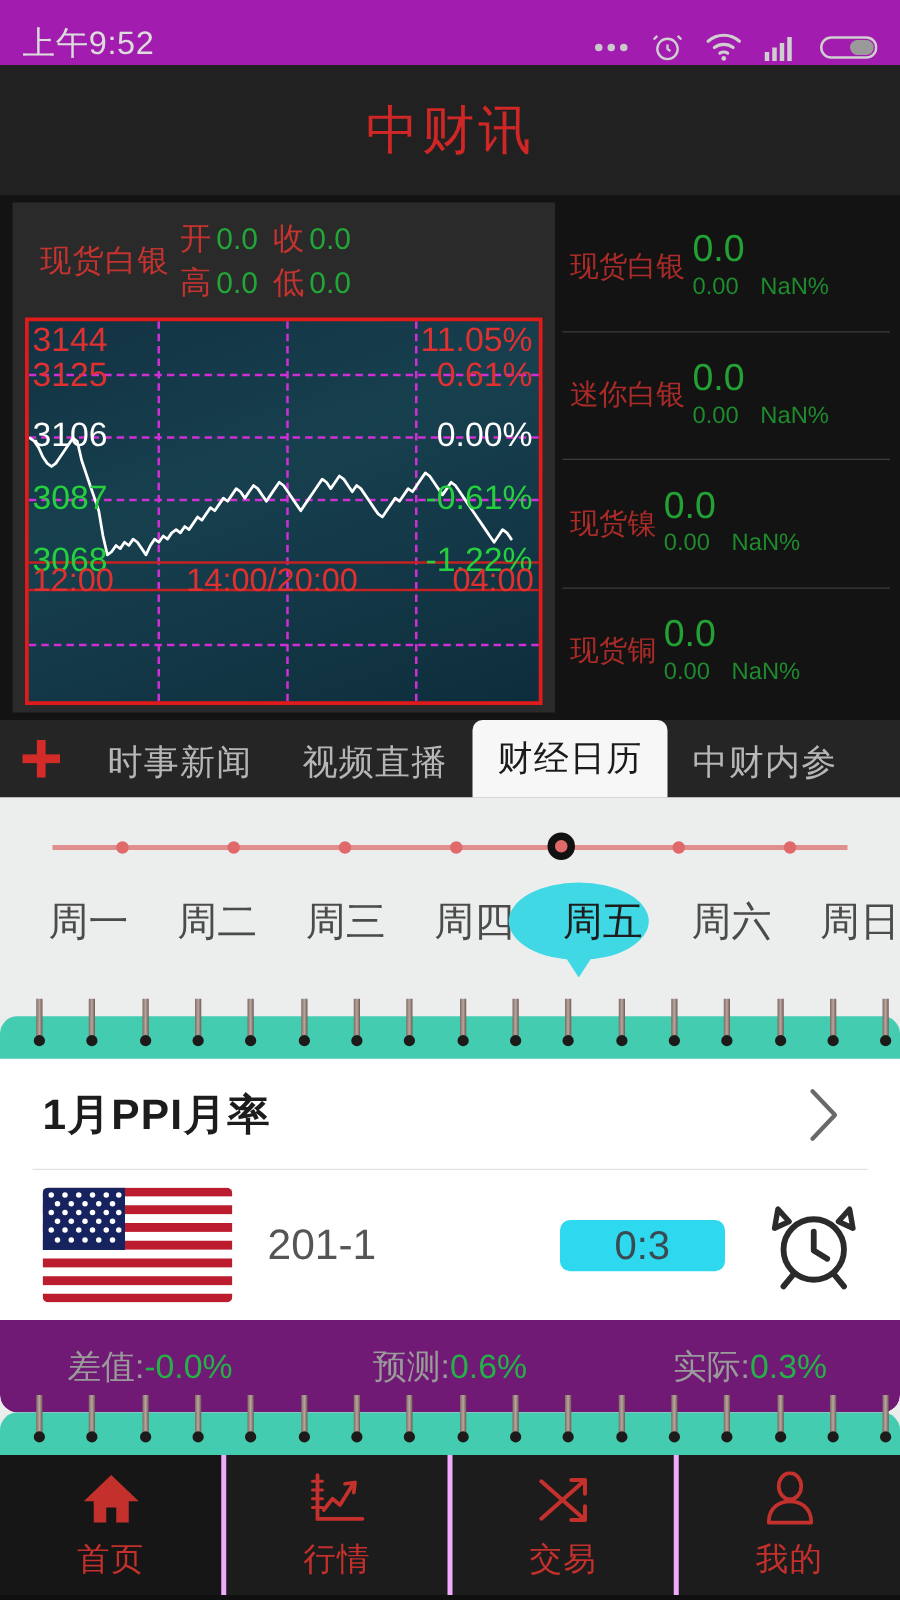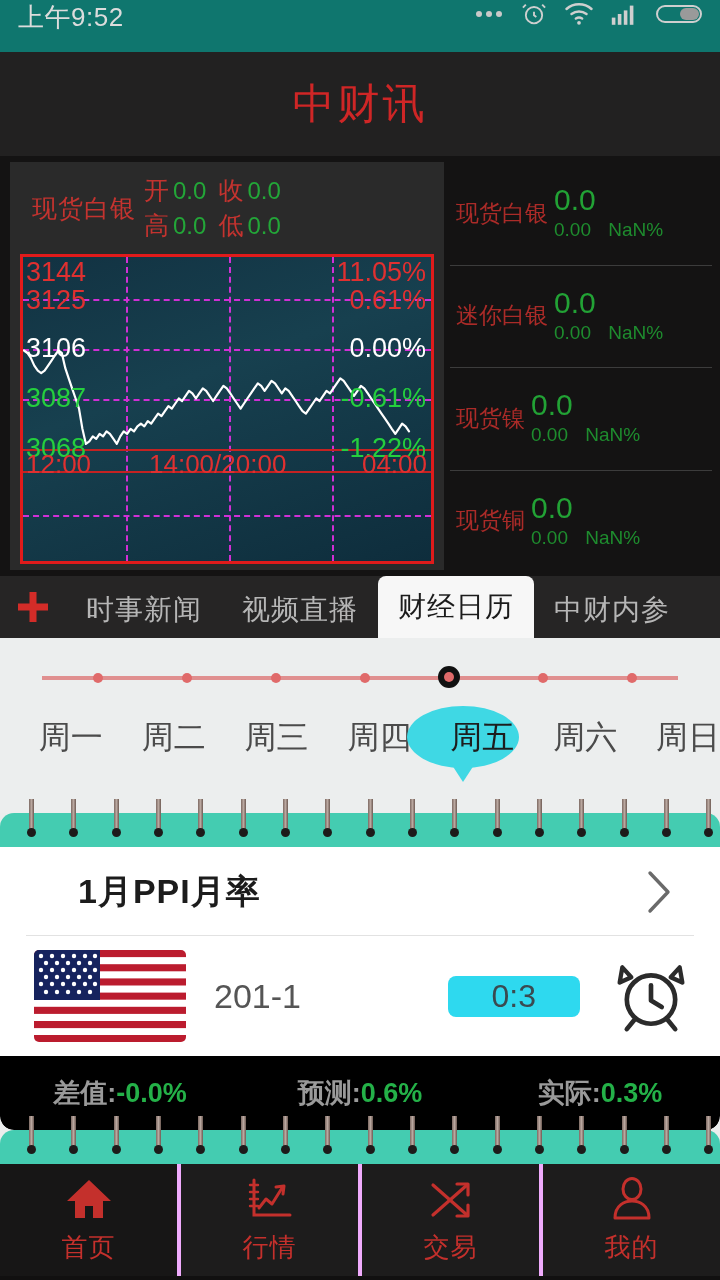--- a/index.html
+++ b/index.html
@@ -6,21 +6,21 @@
   html,body { width:720px; height:1280px; }
   body {
     font-family:"Liberation Sans","DejaVu Sans",sans-serif;
     background:#111010;
     overflow:hidden;
     position:relative;
   }
 
   
   .statusbar{
-    height:52px; background:#0f766e; display:flex; align-items:flex-start;
+    height:52px; background:#a21caf; display:flex; align-items:flex-end;
     padding:0 18px; color:#d8d8d8;gap:36px;
   }
   .status-time{ font-size:26px; letter-spacing:.5px; color:#dcdcdc;}
   .status-icons{ margin-left:auto; display:flex; align-items:center; gap:16px;}
   .dots{display:flex; gap:4px; align-items:flex-end; margin-right:2px;}
   .dots i{ width:6px;height:6px;border-radius:50%;background:#c9c9c9; display:block;}
   .svg-ic{display:block;}
 
   
   .appbar{
@@ -97,33 +97,33 @@
     content:""; position:absolute; left:50%; bottom:-14px; transform:translateX(-50%);
     border-left:13px solid transparent; border-right:13px solid transparent;
     border-top:20px solid #3fd8e4;
   }
 
   
   .binder{ height:34px; background:#44ccb1; border-radius:14px 14px 0 0; position:relative;}
   .binder.bottom{ border-radius:14px 14px 0 0; }
   .ring{ position:absolute; top:-14px; width:5px; height:34px; background:linear-gradient(90deg,#7d6a63,#b9a79f,#6d5a53);}
   .ring::after{ content:""; position:absolute; left:-2px; bottom:-4px; width:9px; height:9px; border-radius:50%; background:#1d1b1a;}
-  .card-title{ display:flex; align-items:center; padding:20px 44px 18px 34px;margin-left:44px; }
+  .card-title{ display:flex; align-items:center; padding:20px 44px 18px 34px; }
   .card-title h2{ font-size:34px; color:#1c1c1c; font-weight:600; letter-spacing:1px;}
   .chev{ margin-left:auto; }
   .divider{ height:1px; background:#e2e2e2; margin:0 26px; }
   .card-body{ display:flex; align-items:center; padding:22px 26px 22px 34px; height:120px;}
   .flag{ width:152px; height:92px; border-radius:5px; overflow:hidden; position:relative; background:#fff; flex:none;}
   .code{ font-size:34px; color:#555; margin-left:28px; }
   .badge{
     margin-left:auto; background:#2ed9ef; color:#3a4a50; font-size:32px;
     padding:2px 44px; border-radius:8px;
   }
   .alarm{ margin-left:28px; }
-  .stats{ display:flex; background:#000000; height:74px; align-items:center; border-radius:0 0 14px 14px;font-weight:bold;}
+  .stats{ display:flex; background:#701a75; height:74px; align-items:center; border-radius:0 0 14px 14px;}
   .stat{ flex:1; text-align:center; font-size:27px; }
   .stat .lbl{ color:#9a9a9a; }
   .stat .v{ color:#24b148; }
   .cardwrap{ padding:0; background:#fff; border-radius:0 0 14px 14px; overflow:hidden;}
   .calshell{ background:#ebeded; }
 
   
   .bottomnav{ height:112px; background:#1d1c1c; display:flex; }
   .nav{ flex:1; display:flex; flex-direction:column; align-items:center; justify-content:center; gap:8px;
         border-right:4px solid #f0abfc;}

